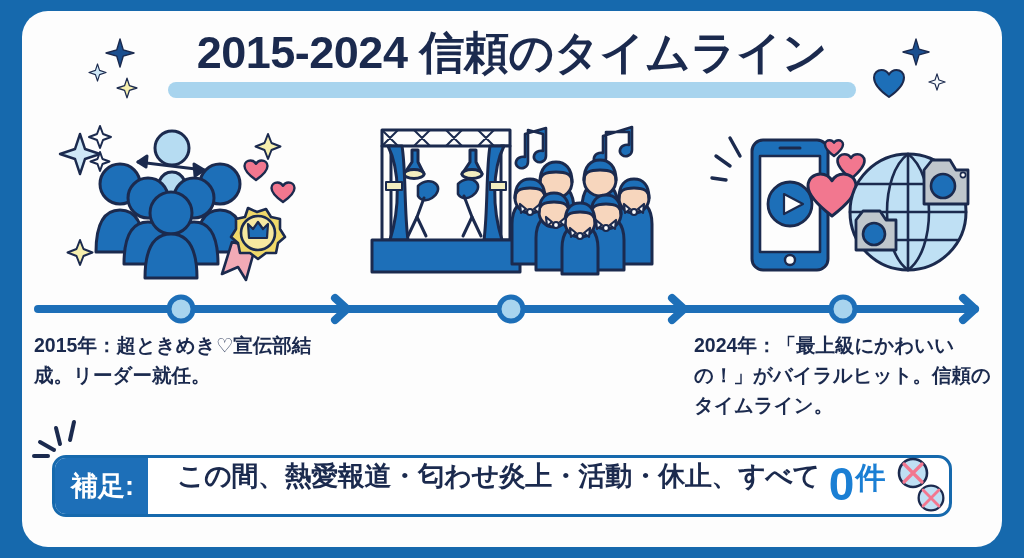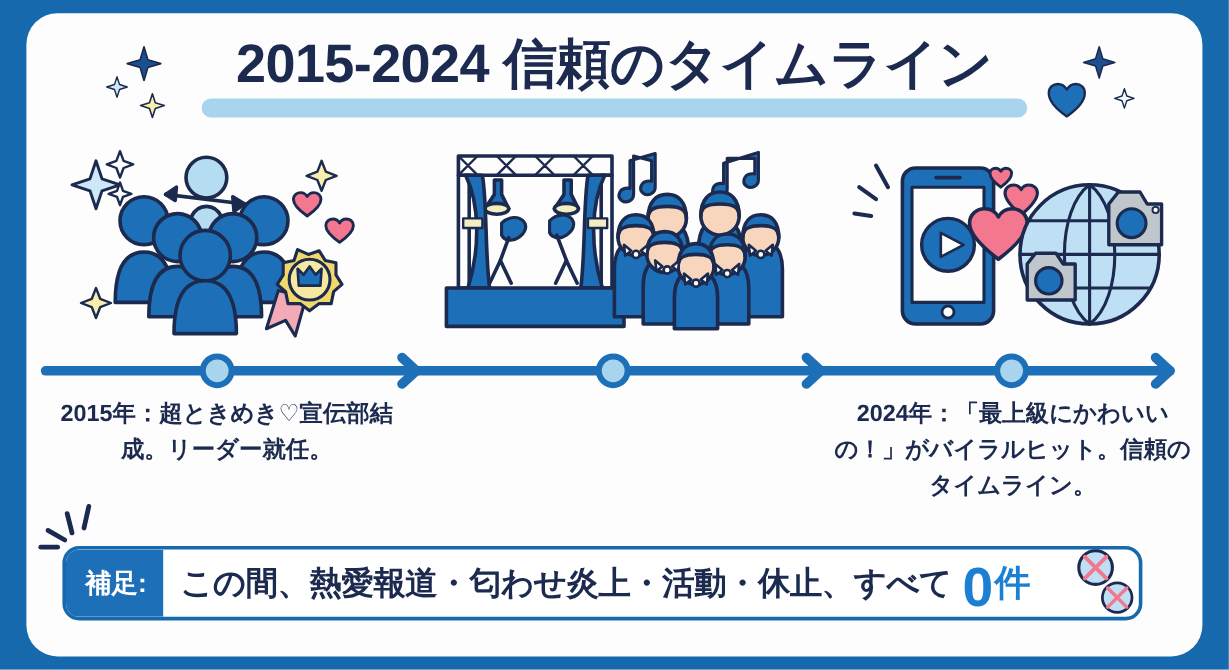--- a/index.html
+++ b/index.html
@@ -40,41 +40,41 @@
   .ill3{left:700px;width:300px;}
 
   
   .timeline{position:absolute;left:0;top:292px;width:1024px;height:34px;}
 
   
   .caps{position:absolute;top:330px;left:0;width:1024px;height:100px;}
   .cap{
     position:absolute;top:0;
     font-size:19.5px;line-height:30px;font-weight:700;
-    color:#1b2a4e;text-align:center;
+    color:#1b2a4e;
   }
   .cap1{left:34px;width:310px;}
   .cap2{left:362px;width:312px;}
   .cap3{left:694px;width:300px;}
 
   
   .note{
     position:absolute;left:52px;top:455px;width:900px;height:62px;
     border:3px solid #1669ad;border-radius:14px;background:#ffffff;
     box-sizing:border-box;display:flex;align-items:stretch;overflow:hidden;
   }
   .note-label{
     background:#1d6fb8;color:#ffffff;
-    font-size:22px;font-weight:700;letter-spacing:0px;
+    font-size:27px;font-weight:700;letter-spacing:0px;
     display:flex;align-items:center;justify-content:center;
     padding:0 14px 0 16px;flex:0 0 auto;
   }
   .note-body{
-    flex:1 1 auto;display:flex;align-items:center;
-    padding-left:14px;padding-right:10px;white-space:nowrap;
+    flex:1 1 auto;display:flex;
+    padding-left:29px;padding-right:10px;white-space:nowrap;
   }
   .note-text{
     font-size:27px;font-weight:700;color:#1b2a4e;letter-spacing:-0.4px;
   }
   .note-zero{
     font-size:46px;font-weight:700;color:#1b7fd4;line-height:1;
     margin:0 1px 0 9px;position:relative;top:3px;
   }
   .note-unit{
     font-size:30px;font-weight:700;color:#1b7fd4;letter-spacing:-1px;

